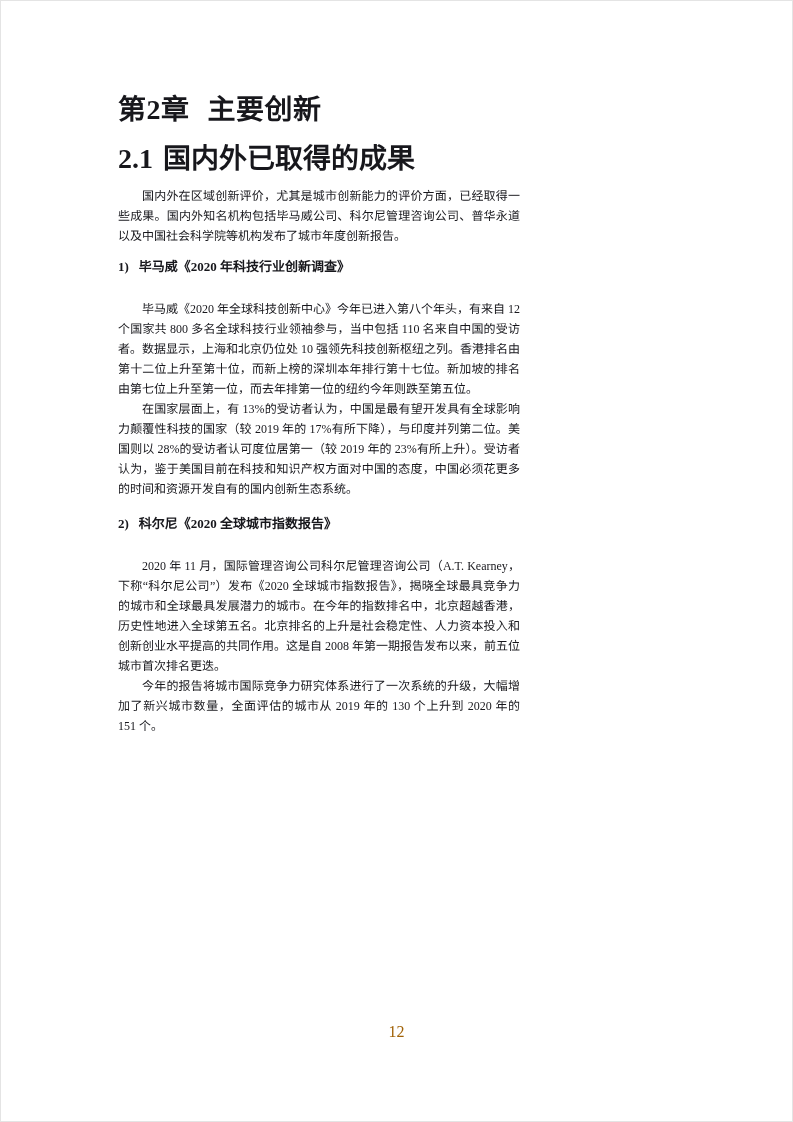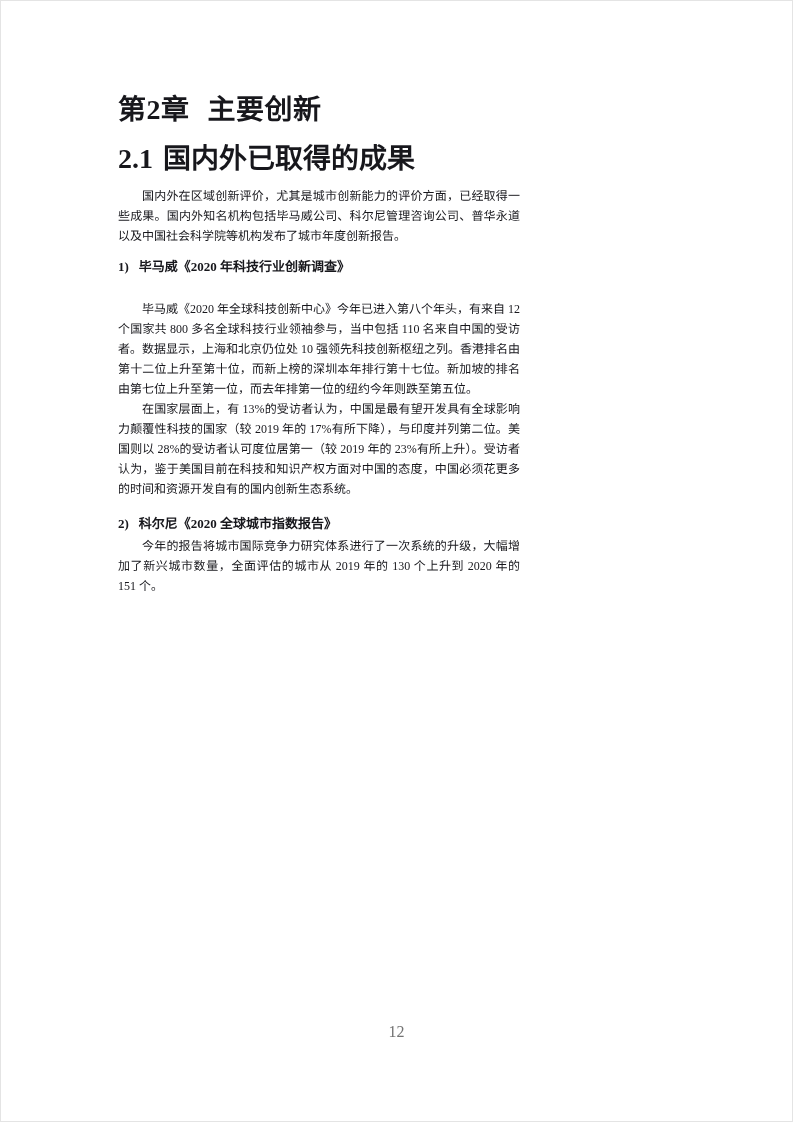--- a/index.html
+++ b/index.html
@@ -53,21 +53,21 @@
   p.intro { margin-top: 13px; }
   p.after-head { margin-top: 20px; }
   .footer {
     position: absolute;
     top: 1022px;
     left: 0;
     width: 793px;
     text-align: center;
     font-size: 16px;
     line-height: 20px;
-    color: #737373;
+    color: #a16207;
   }
 </style>
 </head>
 <body>
 
 <div class="page">
 
   <h1 class="chapter">
     <span>第2章</span><span class="name">主要创新</span>
   </h1>
@@ -82,17 +82,18 @@
     <span>1)</span><span class="name">毕马威《2020 年科技行业创新调查》</span>
   </h3>
 
   <p class="body-p after-head">毕马威《2020 年全球科技创新中心》今年已进入第八个年头，有来自 12 个国家共 800 多名全球科技行业领袖参与，当中包括 110 名来自中国的受访者。数据显示，上海和北京仍位处 10 强领先科技创新枢纽之列。香港排名由第十二位上升至第十位，而新上榜的深圳本年排行第十七位。新加坡的排名由第七位上升至第一位，而去年排第一位的纽约今年则跌至第五位。</p>
   <p class="body-p">在国家层面上，有 13%的受访者认为，中国是最有望开发具有全球影响力颠覆性科技的国家（较 2019 年的 17%有所下降），与印度并列第二位。美国则以 28%的受访者认可度位居第一（较 2019 年的 23%有所上升）。受访者认为，鉴于美国目前在科技和知识产权方面对中国的态度，中国必须花更多的时间和资源开发自有的国内创新生态系统。</p>
 
   <h3 class="sub h3-second">
     <span>2)</span><span class="name">科尔尼《2020 全球城市指数报告》</span>
   </h3>
 
+  <p class="body-p after-head">2020 年 11 月，国际管理咨询公司科尔尼管理咨询公司（A.T. Kearney，下称“科尔尼公司”）发布《2020 全球城市指数报告》，揭晓全球最具竞争力的城市和全球最具发展潜力的城市。在今年的指数排名中，北京超越香港，历史性地进入全球第五名。北京排名的上升是社会稳定性、人力资本投入和创新创业水平提高的共同作用。这是自 2008 年第一期报告发布以来，前五位城市首次排名更迭。</p>
   <p class="body-p">今年的报告将城市国际竞争力研究体系进行了一次系统的升级，大幅增加了新兴城市数量，全面评估的城市从 2019 年的 130 个上升到 2020 年的 151 个。</p>
 
   <div class="footer">12</div>
 
 </div>
 
 </body></html>

